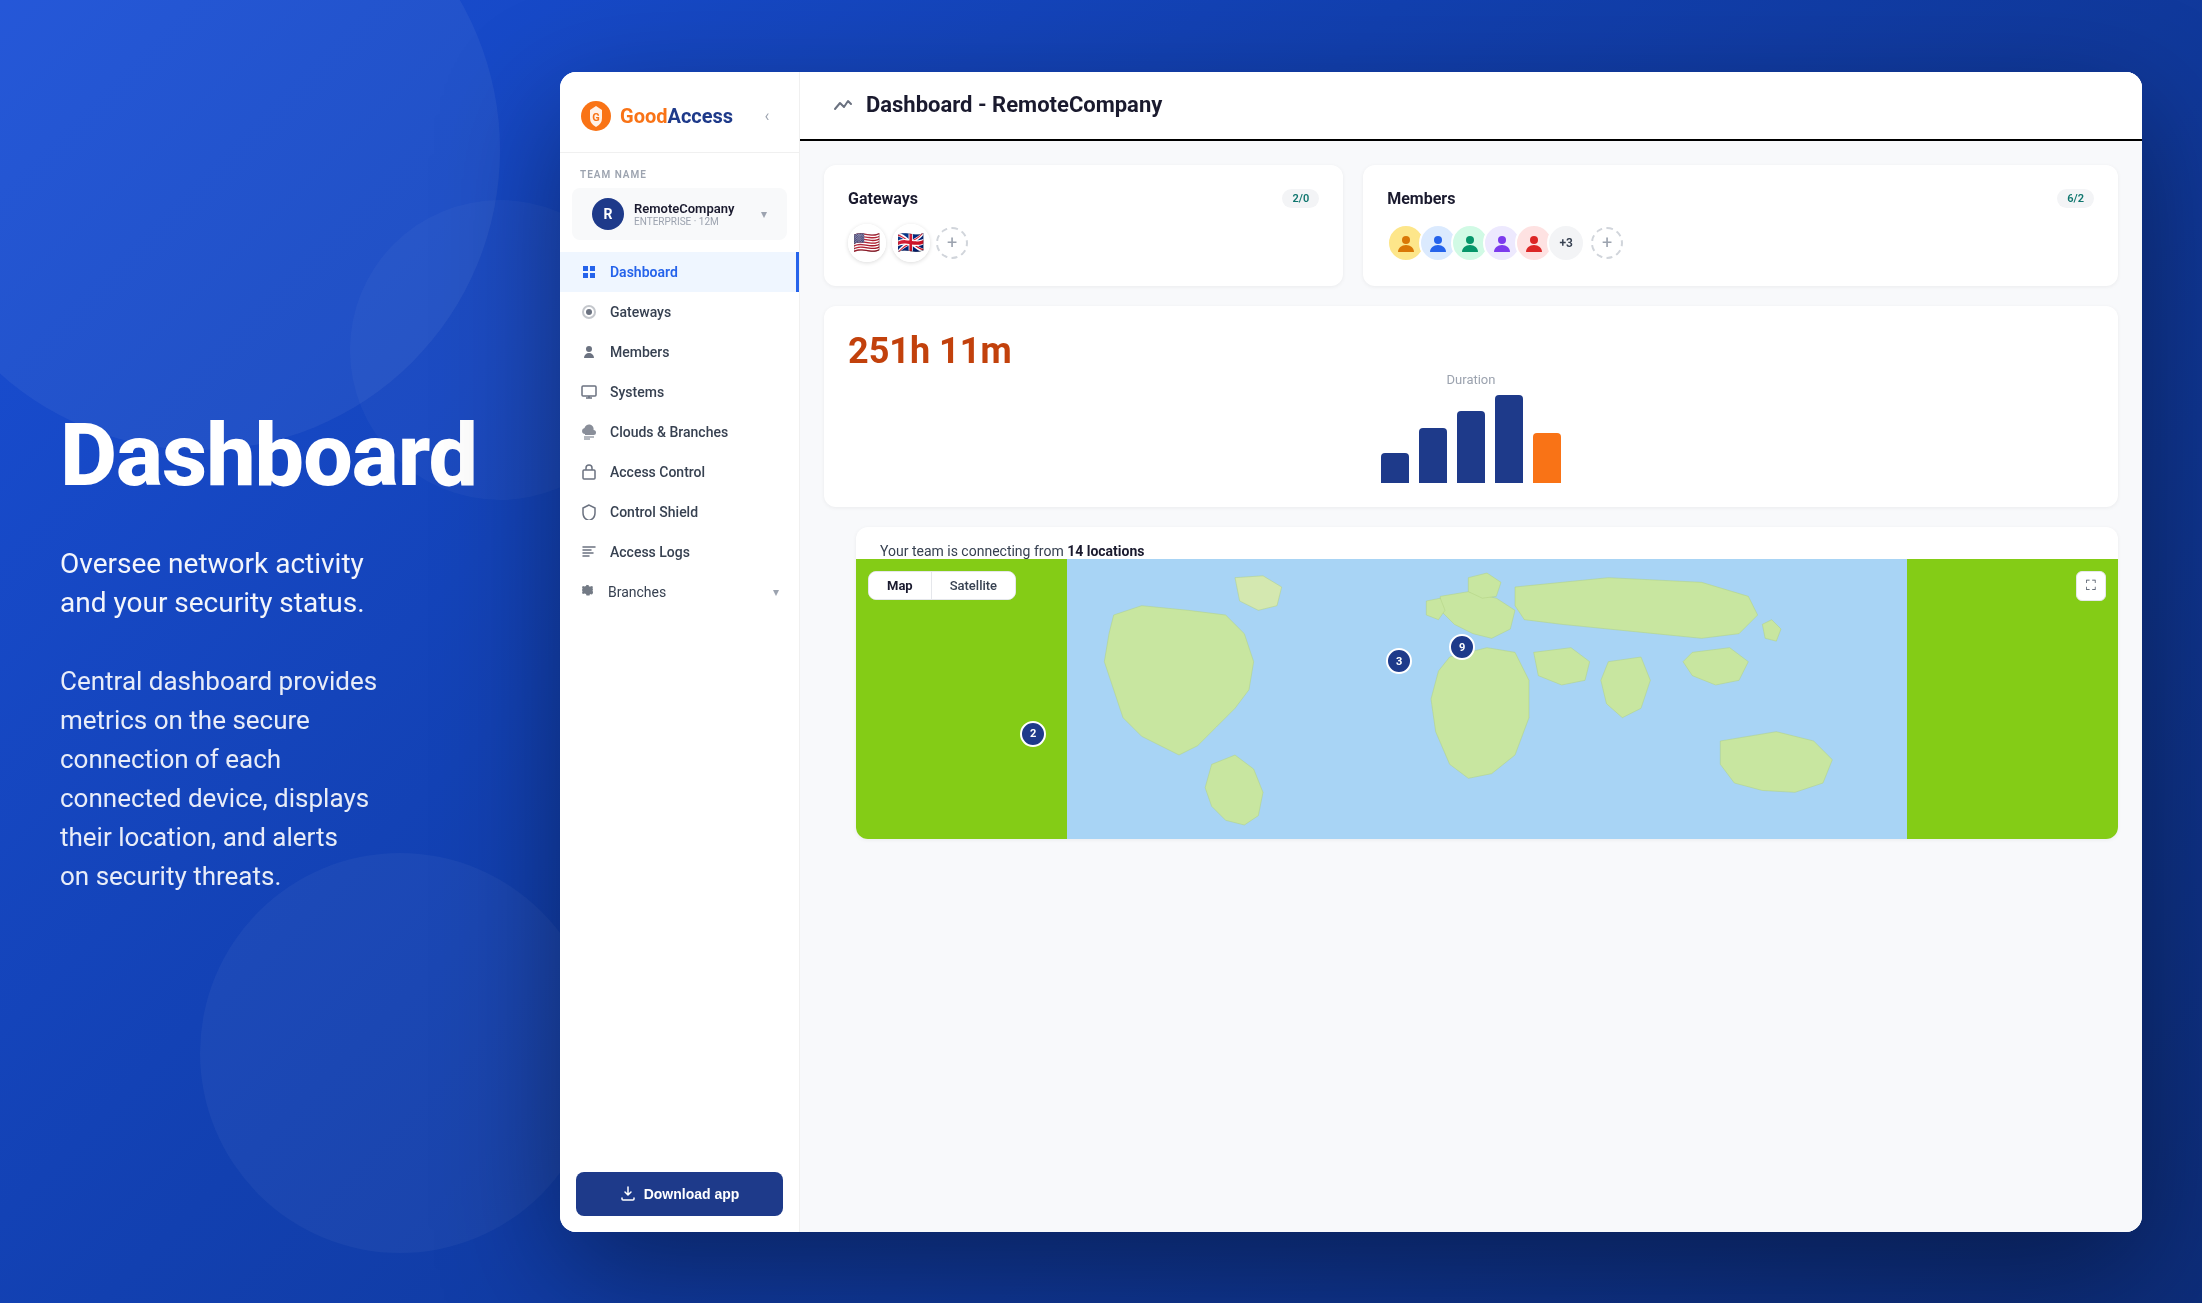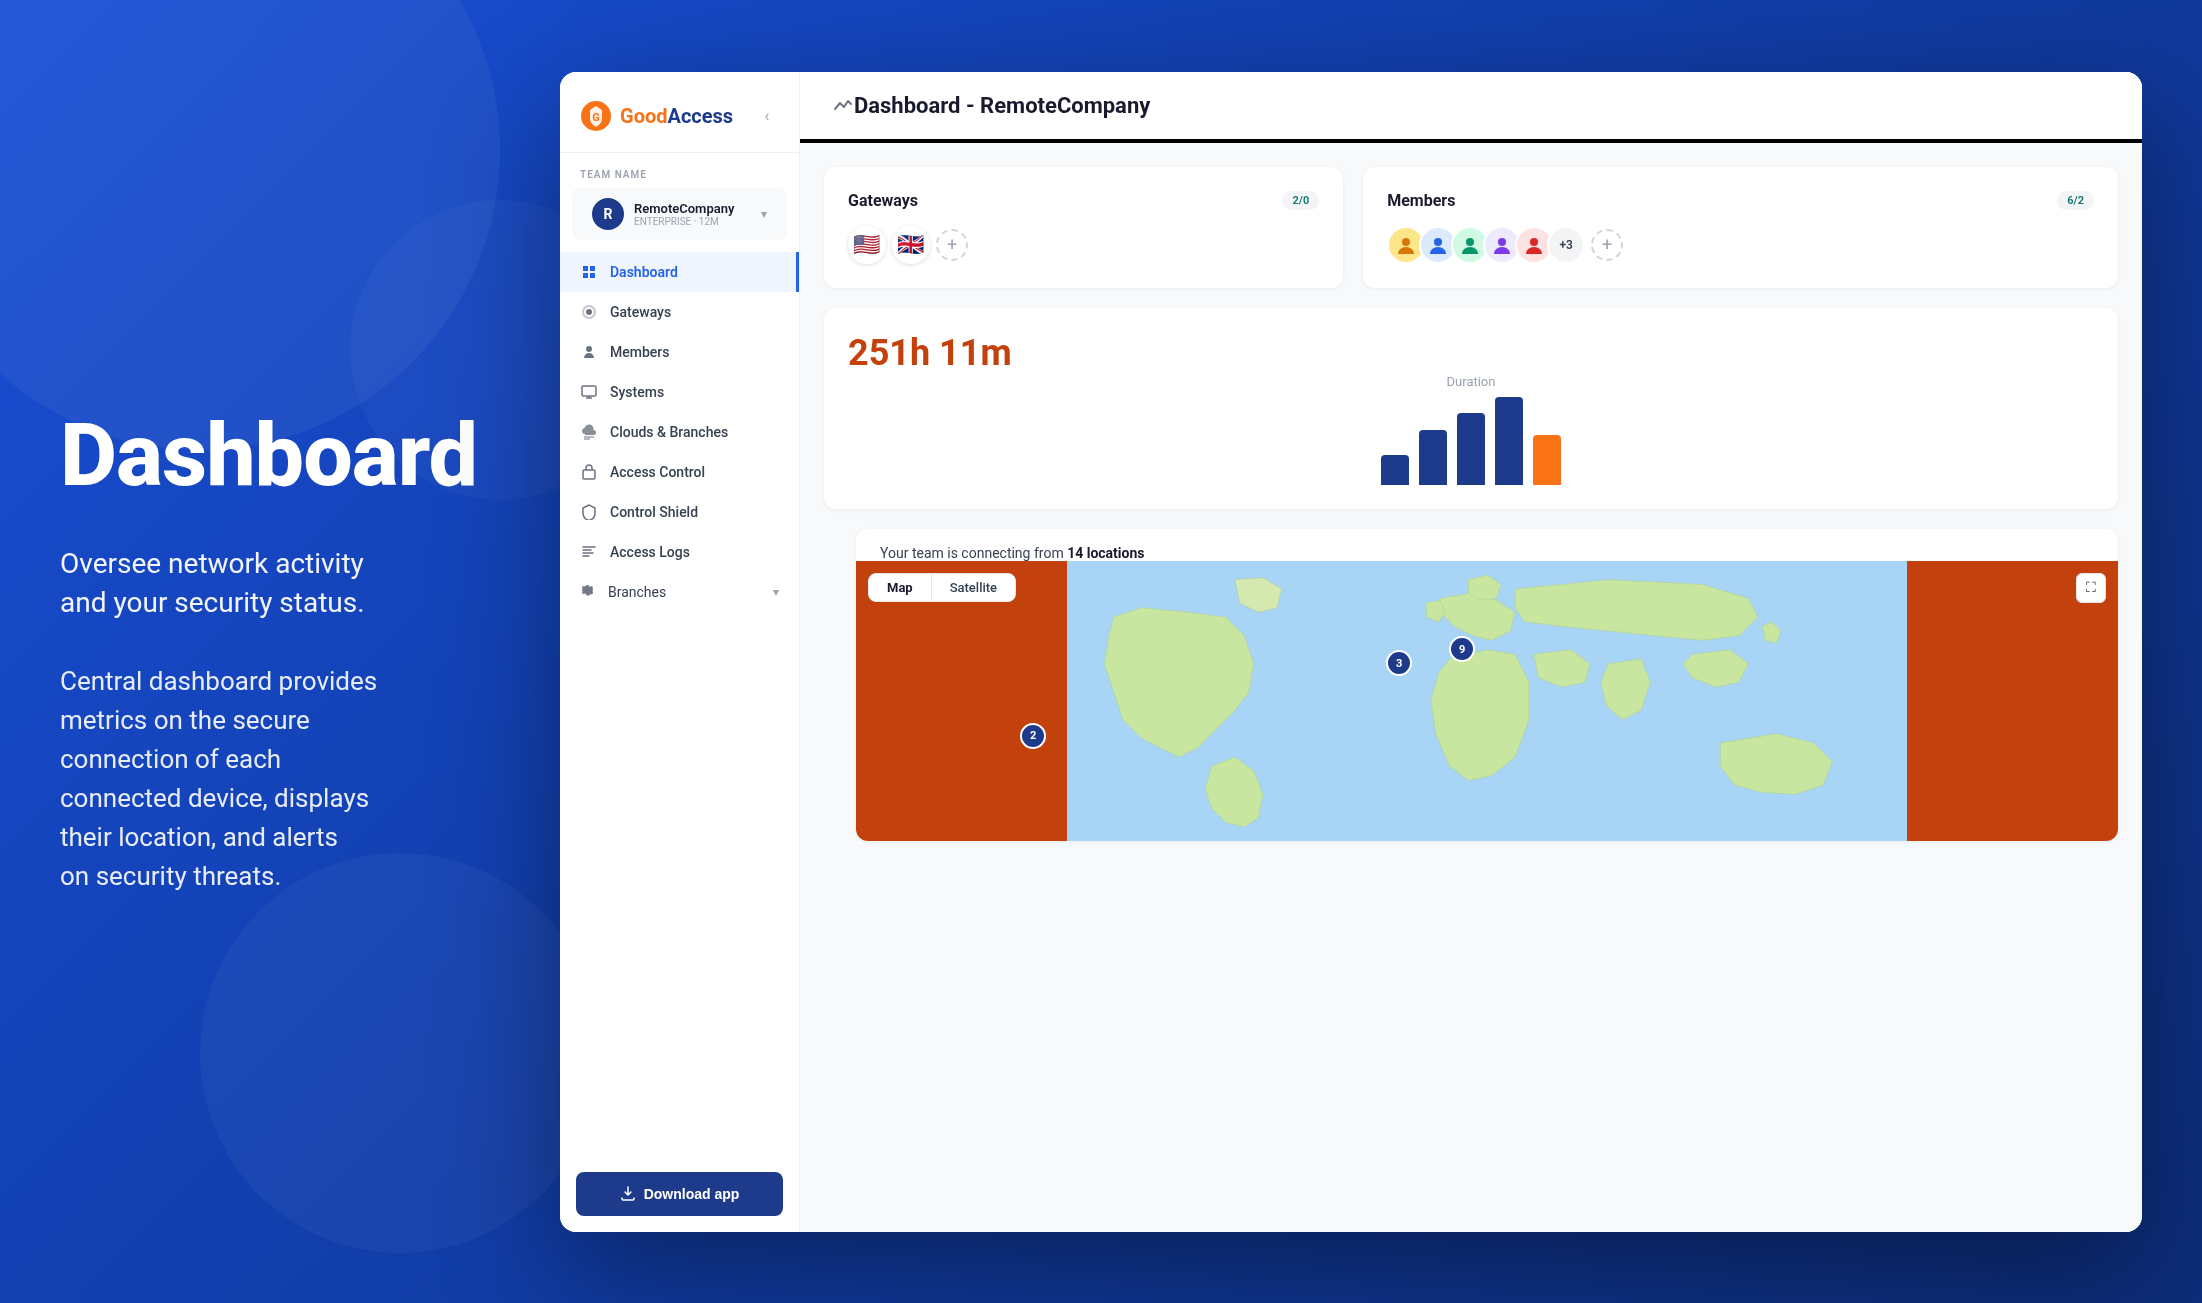--- a/index.html
+++ b/index.html
@@ -254,23 +254,24 @@
     .main-content {
       flex: 1;
       background: #f8f9fb;
       overflow: hidden;
       display: flex;
       flex-direction: column;
     }
     .main-header {
       background: white;
       padding: 20px 32px;
-      border-bottom: 4px solid #000000;
-      display: flex;
-      align-items: center;
+      border-bottom: 2px solid #000000;
+      display: flex;
+      align-items: flex-start;
+      gap: 12px;
     }
     .main-header-title {
       font-size: 22px;
       font-weight: 700;
       color: #1a1a2e;
       display: flex;
       align-items: center;
       gap: 12px;
     }
     .main-header-icon {
@@ -461,21 +462,21 @@
     }
     .map-header {
       padding: 16px 24px 0;
       font-size: 14px;
       color: #374151;
     }
     .map-header strong { color: #1a1a2e; }
     .map-container {
       position: relative;
       height: 280px;
-      background: #c2410c;
+      background: #84cc16;
       overflow: hidden;
     }
     .map-tabs {
       display: flex;
       gap: 0;
       background: white;
       border: 1px solid #e5e7eb;
       border-radius: 8px;
       overflow: hidden;
       position: absolute;

